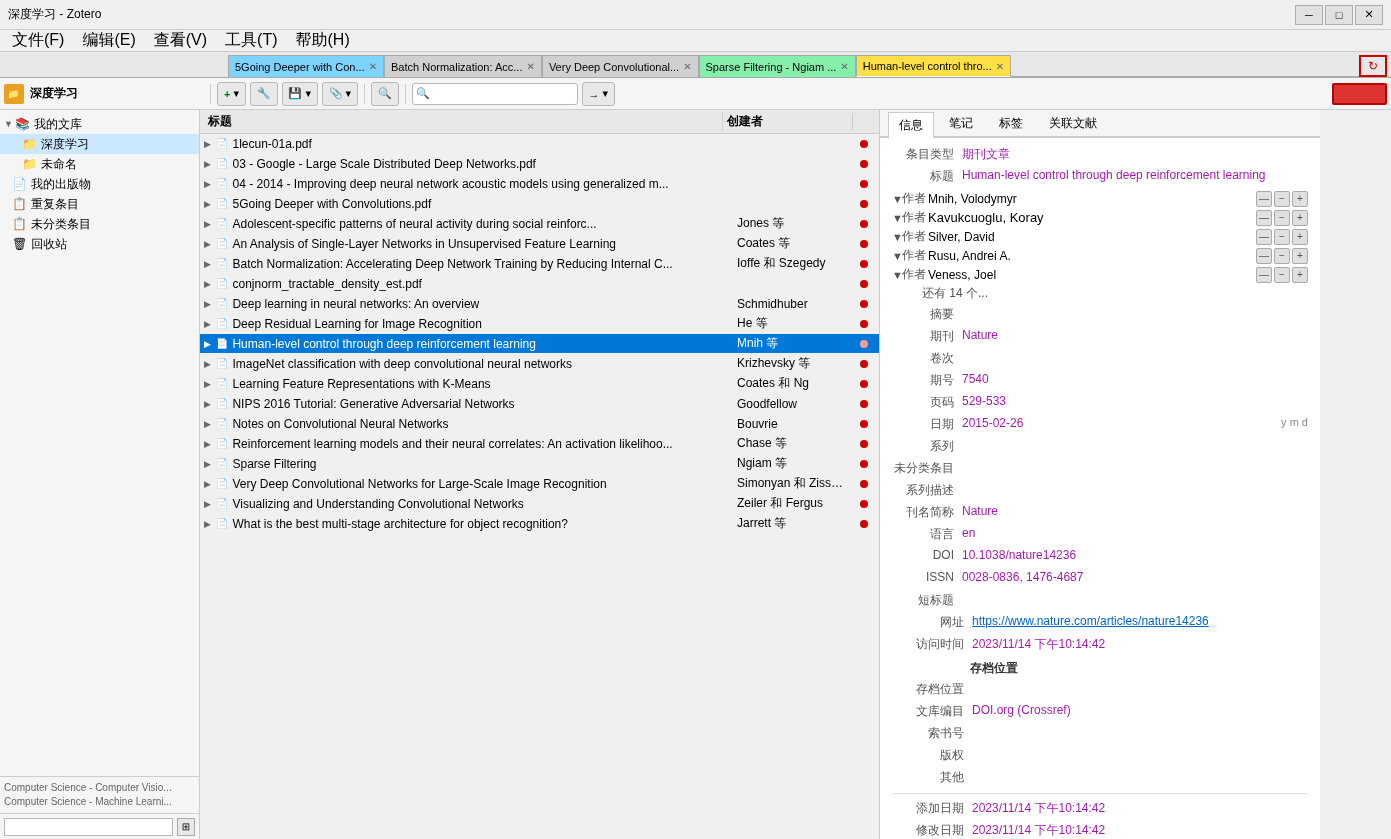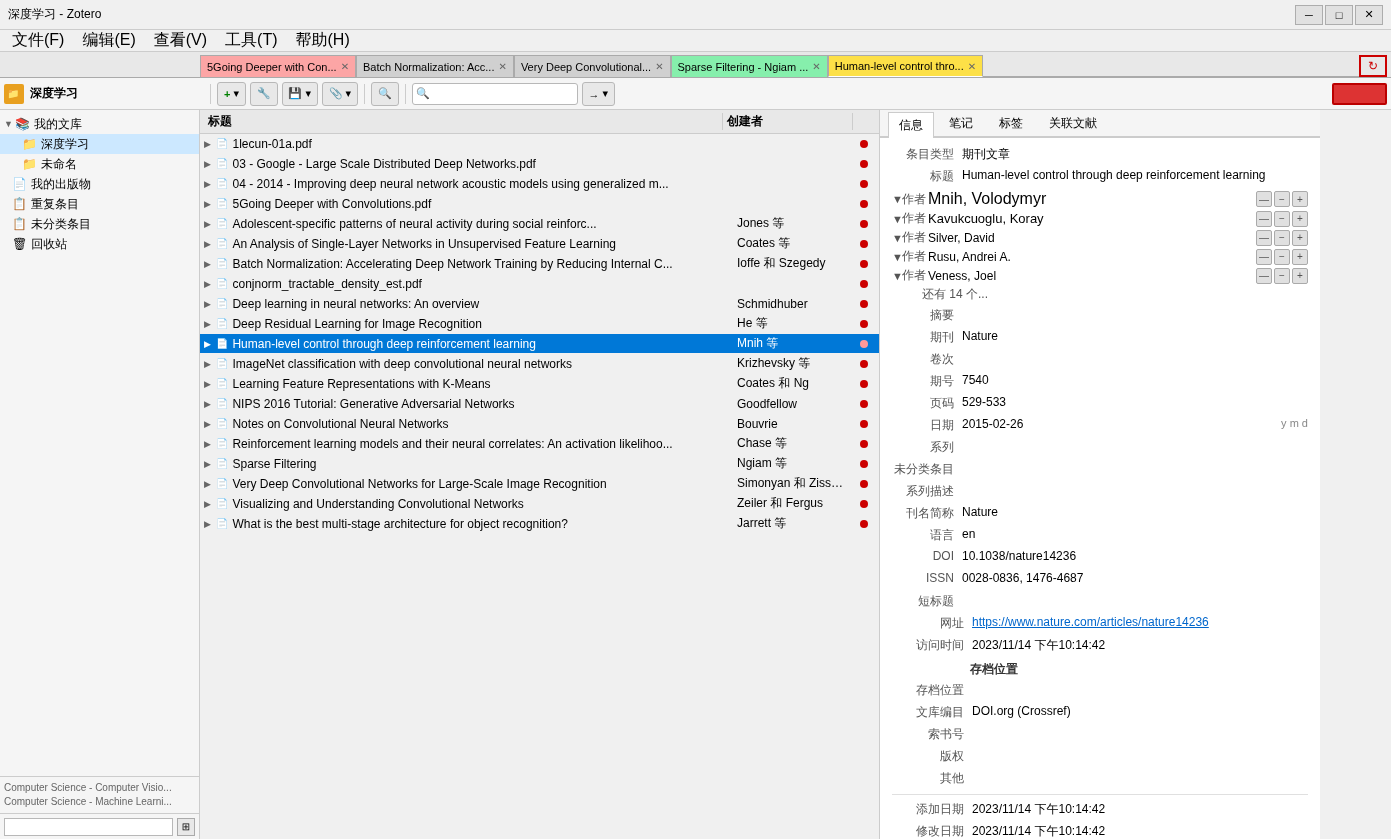--- a/index.html
+++ b/index.html
@@ -59,21 +59,21 @@
 
     
     .detail-panel { width: 440px; display: flex; flex-direction: column; overflow: hidden; background: #fff; }
     .detail-tabs { height: 28px; display: flex; align-items: flex-end; border-bottom: 2px solid #ccc; background: #f5f5f5; padding: 0 8px; gap: 4px; }
     .detail-tab { padding: 4px 10px; font-size: 12px; cursor: pointer; border: 1px solid transparent; border-bottom: none; }
     .detail-tab.active { background: #fff; border-color: #ccc; border-bottom-color: #fff; margin-bottom: -2px; }
     .detail-body { flex: 1; overflow-y: auto; padding: 8px 12px; }
     .detail-row { display: flex; margin-bottom: 4px; font-size: 12px; min-height: 18px; }
     .detail-label { width: 70px; color: #555; flex-shrink: 0; text-align: right; padding-right: 8px; font-size: 12px; }
     .detail-label-wide { width: 80px; color: #555; flex-shrink: 0; text-align: right; padding-right: 8px; font-size: 12px; }
-    .detail-value { flex: 1; color: #000000; word-break: break-all; font-size: 12px; }
+    .detail-value { flex: 1; color: #a21caf; word-break: break-all; font-size: 12px; }
     .detail-section { font-weight: bold; font-size: 12px; margin: 6px 0 4px 0; color: #333; }
     .author-row { display: flex; align-items: center; margin-bottom: 2px; }
     .author-controls { display: flex; gap: 2px; margin-left: auto; }
     .author-btn { width: 16px; height: 16px; background: #e0e0e0; border: 1px solid #aaa; border-radius: 2px; display: flex; align-items: center; justify-content: center; font-size: 10px; cursor: pointer; color: #555; }
     .more-authors { color: #555; font-size: 12px; margin-left: 30px; margin-bottom: 4px; }
     .section-divider { height: 1px; background: #e0e0e0; margin: 6px 0; }
 
     
     ::-webkit-scrollbar { width: 8px; height: 8px; }
     ::-webkit-scrollbar-track { background: #f0f0f0; }
@@ -95,21 +95,21 @@
 
 <div class="menu-bar">
   <div class="menu-item">文件(F)</div>
   <div class="menu-item">编辑(E)</div>
   <div class="menu-item">查看(V)</div>
   <div class="menu-item">工具(T)</div>
   <div class="menu-item">帮助(H)</div>
 </div>
 
 <div style="height:26px; background:#e8e8e8; display:flex; align-items:flex-end; border-bottom:1px solid #aaa; padding-left:200px;">
-  <div class="tab" style="font-size:11px; min-width:150px; max-width:180px; height:22px; background:#fca5a5; border:1px solid #aaa; border-bottom:none; display:flex; align-items:center; padding:0 6px; white-space:nowrap; overflow:hidden;">
+  <div class="tab" style="font-size:11px; min-width:150px; max-width:180px; height:22px; background:#7dd3fc; border:1px solid #aaa; border-bottom:none; display:flex; align-items:center; padding:0 6px; white-space:nowrap; overflow:hidden;margin-left:28px;">
     <span class="tab-text">5Going Deeper with Con...</span>
     <span class="tab-close">✕</span>
   </div>
   <div class="tab" style="font-size:11px; min-width:150px; max-width:180px; height:22px; background:#d0d0d0; border:1px solid #aaa; border-bottom:none; display:flex; align-items:center; padding:0 6px; white-space:nowrap; overflow:hidden;">
     <span class="tab-text">Batch Normalization: Acc...</span>
     <span class="tab-close">✕</span>
   </div>
   <div class="tab" style="font-size:11px; min-width:150px; max-width:180px; height:22px; background:#d0d0d0; border:1px solid #aaa; border-bottom:none; display:flex; align-items:center; padding:0 6px; white-space:nowrap; overflow:hidden;">
     <span class="tab-text">Very Deep Convolutional...</span>
     <span class="tab-close">✕</span>
@@ -445,21 +445,21 @@
         </div>
 
         <div class="detail-row">
           <span class="detail-label">标题</span>
           <span class="detail-value" style="font-size:12px;">Human-level control through deep reinforcement learning</span>
         </div>
 
         <div class="author-row">
           <span style="color:#555; font-size:11px; margin-right:4px; width:6px;">▼</span>
           <span style="color:#555; width:26px; font-size:12px; flex-shrink:0;">作者</span>
-          <span style="flex:1; font-size:16px;">Mnih, Volodymyr</span>
+          <span style="flex:1; font-size:12px;">Mnih, Volodymyr</span>
           <div class="author-controls">
             <div class="author-btn">—</div>
             <div class="author-btn">−</div>
             <div class="author-btn">+</div>
           </div>
         </div>
         <div class="author-row">
           <span style="color:#555; font-size:11px; margin-right:4px; width:6px;">▼</span>
           <span style="color:#555; width:26px; font-size:12px; flex-shrink:0;">作者</span>
           <span style="flex:1; font-size:13px;">Kavukcuoglu, Koray</span>

